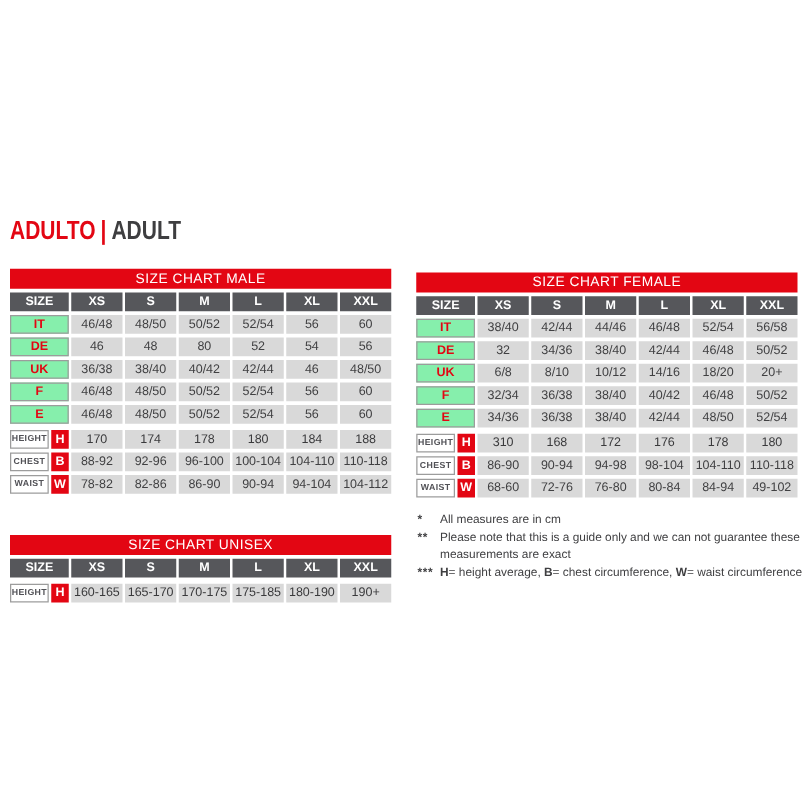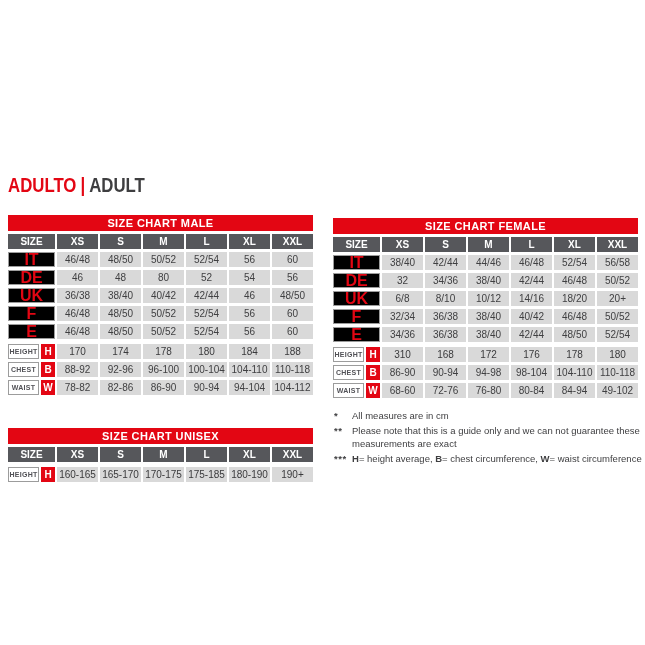--- a/index.html
+++ b/index.html
@@ -22,35 +22,35 @@
   .t-red{color:var(--red);}
   .t-sep{color:var(--red);margin:0 5px;}
   .t-dark{color:#3e3e40;}
 
   .table{position:absolute;width:305px;}
   .tbl-male{left:8px;top:215px;}
   .tbl-female{left:333px;top:218px;}
   .tbl-unisex{left:8px;top:428px;}
 
   .t-header{
-    height:16px;background:var(--red);color:#fff;font-weight:bold;font-size:11px;
+    height:16px;background:var(--red);color:#fff;font-weight:normal;font-size:11px;
     display:flex;align-items:center;justify-content:center;letter-spacing:.4px;
   }
   .t-grid{
     display:grid;grid-template-columns:47px repeat(6,1fr);
     column-gap:2px;row-gap:3px;margin-top:3px;
   }
   .t-grid2{margin-top:5px;}
   .col-head{
     background:var(--dark);color:#fff;font-weight:bold;font-size:10px;height:15px;
     display:flex;align-items:center;justify-content:center;
   }
   .row-label{
-    background:#000000;border:1px solid var(--labelborder);box-sizing:border-box;
-    color:var(--red);font-weight:bold;font-size:16px;height:15px;
+    background:#86efac;border:1px solid var(--labelborder);box-sizing:border-box;
+    color:var(--red);font-weight:bold;font-size:10px;height:15px;
     display:flex;align-items:center;justify-content:center;
   }
   .cell{
     background:var(--cellbg);color:var(--celltext);font-size:10px;height:15px;
     display:flex;align-items:center;justify-content:center;
   }
   .cell.bold{font-weight:normal;color:#3a3a3c;}
   .m-wrap{display:flex;height:15px;}
   .m-label{
     flex:1;background:#fff;border:1px solid var(--labelborder);box-sizing:border-box;

